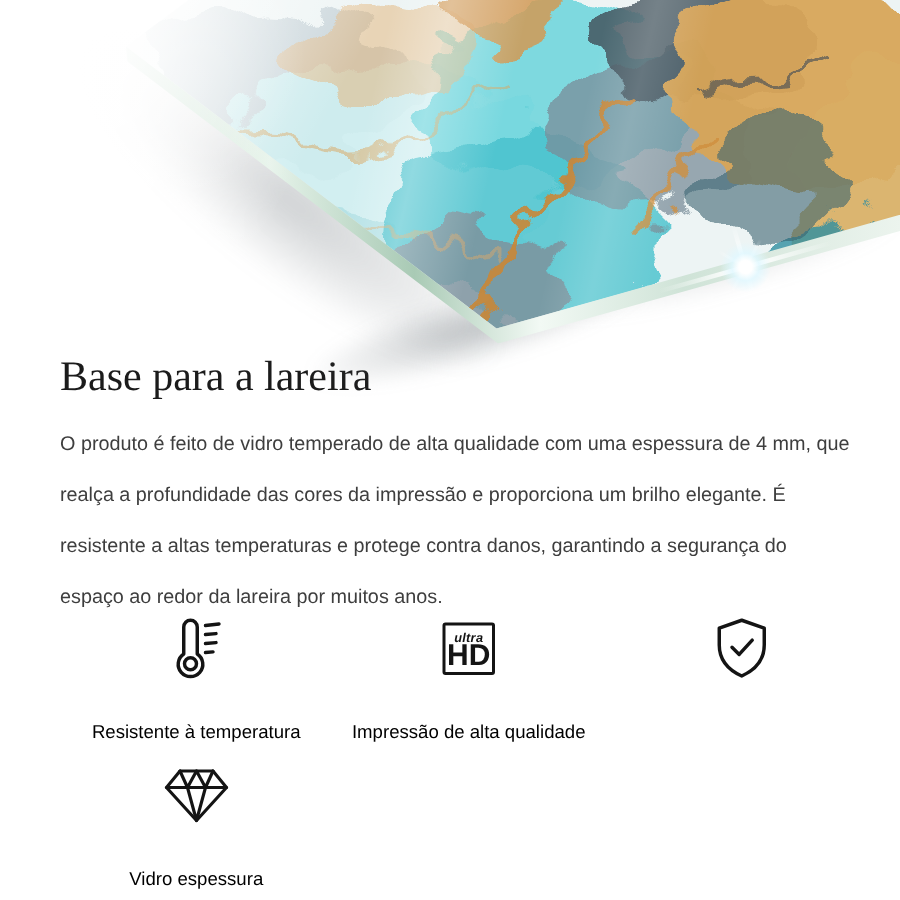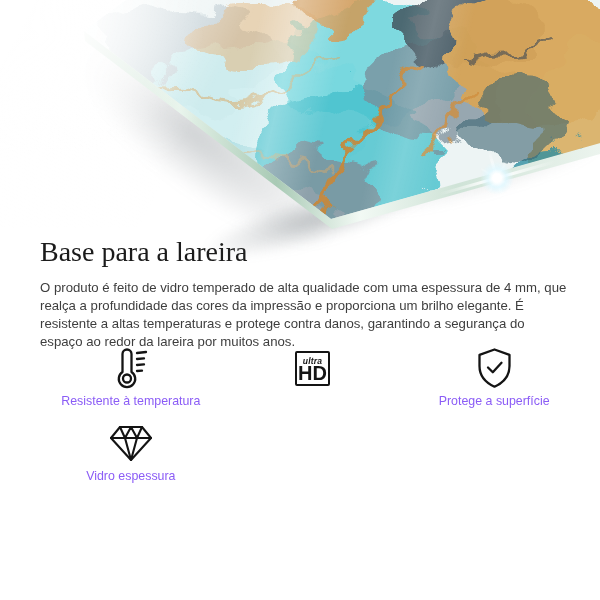--- a/index.html
+++ b/index.html
@@ -41,28 +41,28 @@
     background:radial-gradient(circle, #fff 0 18%, rgba(225,248,255,0.85) 38%, rgba(225,248,255,0) 70%); }
   .sparkle .ray { position:absolute; background:linear-gradient(90deg, rgba(255,255,255,0), #fff 45%, #fff 55%, rgba(255,255,255,0)); }
   .ray1 { width:120px; height:3px; transform:translate(-50%,-50%) rotate(-15.7deg); }
   .ray2 { width:58px; height:2.5px; transform:translate(-50%,-50%) rotate(74deg); }
   .ray3 { width:42px; height:2px; opacity:.75; transform:translate(-50%,-50%) rotate(30deg); }
   .ray4 { width:42px; height:2px; opacity:.75; transform:translate(-50%,-50%) rotate(119deg); }
 
   
   .heading { margin:6px 40px 0 40px; font-family:"Liberation Serif",serif; font-weight:400;
     font-size:28px; line-height:36px; color:#1b1b1b; }
-  .desc { margin:9px 32px 0 40px; font-size:13.2px; line-height:18px; color:#3e3e3e; }
+  .desc { margin:9px 32px 0 40px; font-size:13.2px; line-height:34px; color:#3e3e3e; }
 
   
   .features { display:grid; grid-template-columns:1fr 1fr 1fr; row-gap:12px;
     margin:-6px 15px 0 40px; justify-items:center; text-align:center; }
   .feature { display:flex; flex-direction:column; align-items:center; }
   .icon-box { height:46px; display:flex; align-items:center; justify-content:center; }
-  .feature .label { margin-top:3px; font-size:12.4px; color:#8b5cf6; white-space:nowrap; }
+  .feature .label { margin-top:26px; font-size:12.4px; color:#000000; white-space:nowrap; }
 
   .uhd { width:31px; height:31px; border:2.6px solid #141414; border-radius:2px;
     display:flex; flex-direction:column; align-items:center; justify-content:center; color:#141414; }
   .uhd .t1 { font-size:8.5px; font-weight:700; line-height:9px; letter-spacing:0.2px;font-style:italic; }
   .uhd .t2 { font-size:20px; font-weight:700; line-height:14px; }
 </style>
 </head>
 <body>
 
 <div class="page">
@@ -145,30 +145,30 @@
       <div class="label">Resistente à temperatura</div>
     </div>
 
     <div class="feature">
       <div class="icon-box">
         <div class="uhd">
           <span class="t1">ultra</span>
           <span class="t2">HD</span>
         </div>
       </div>
+      <div class="label">Impressão de alta qualidade</div>
     </div>
 
     <div class="feature">
       <div class="icon-box">
         <svg width="37" height="42" viewBox="0 0 37 42" fill="none" stroke="#141414" stroke-width="2.3" stroke-linejoin="round" stroke-linecap="round">
           <path d="M18.5 2.5 L33.5 7.8 V19 C33.5 29 27.5 35.6 18.5 39.7 C9.5 35.6 3.5 29 3.5 19 V7.8 Z"></path>
           <path d="M12 20.5 L16.8 25.3 L25.5 15.8"></path>
         </svg>
       </div>
-      <div class="label">Protege a superfície</div>
     </div>
 
     <div class="feature">
       <div class="icon-box">
         <svg width="46" height="40" viewBox="0 0 46 40" fill="none" stroke="#141414" stroke-width="2.1" stroke-linejoin="round" stroke-linecap="round">
           <path d="M12 4 H34 L43 15 L23 37 L3 15 Z"></path>
           <path d="M3 15 H43"></path>
           <path d="M12 4 L17 15 L23 4 L29 15 L34 4"></path>
           <path d="M17 15 L23 37 L29 15"></path>
         </svg>

